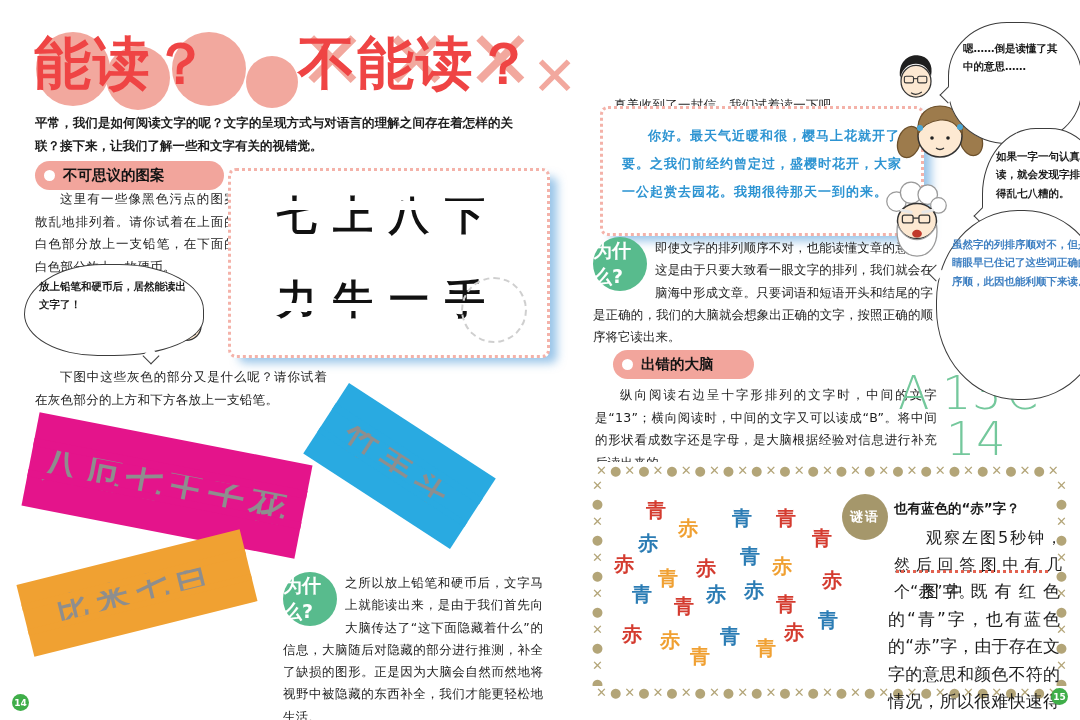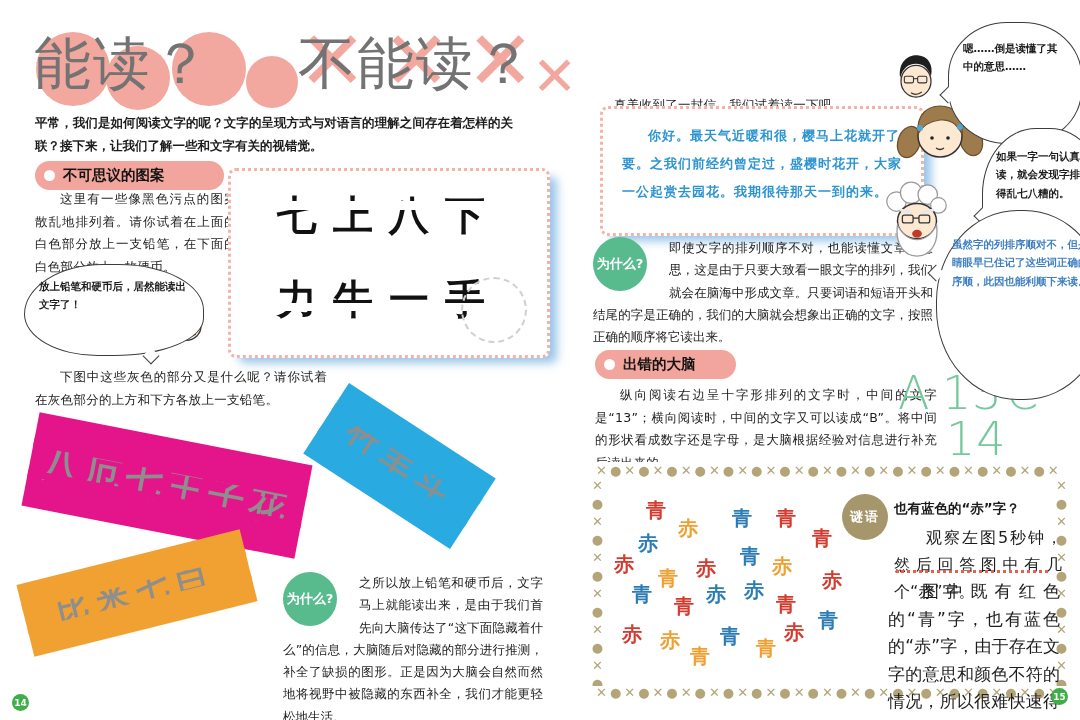--- a/index.html
+++ b/index.html
@@ -1,22 +1,22 @@
 <!DOCTYPE html>
 <html><head>
 <meta charset="utf-8">
 <style>
   html,body{margin:0;padding:0;background:#fff;}
   #canvas{position:relative;width:1080px;height:720px;background:#ffffff;overflow:hidden;
           font-family:"DejaVu Sans",sans-serif;color:#1c1c1c;}
   .abs{position:absolute;}
 
   
-  .title-part{position:absolute;font-family:"DejaVu Serif",serif;font-weight:normal;
-              font-size:57px;letter-spacing:2px;color:#737373;z-index:2;white-space:nowrap;}
+  .title-part{position:absolute;font-family:"DejaVu Serif",serif;font-weight:bold;
+              font-size:57px;letter-spacing:2px;color:#ef4444;z-index:2;white-space:nowrap;}
   .decor-circle{position:absolute;border-radius:50%;background:#f2a89e;z-index:1;}
   .decor-x{position:absolute;color:#f2a89e;font-weight:bold;z-index:1;line-height:1;}
 
   .intro{position:absolute;font-size:12.5px;font-weight:bold;line-height:1.8;width:478px;text-align:justify;}
 
   .pill{position:absolute;display:inline-flex;align-items:center;gap:8px;background:#f2a59c;
         border-radius:17px;padding:5px 20px 5px 9px;font-weight:bold;font-size:14.5px;color:#141414;}
   .pill .dot{width:11px;height:11px;border-radius:50%;background:#fff;flex:0 0 auto;}
 
   .para{position:absolute;font-size:12.5px;line-height:1.8;text-align:justify;letter-spacing:.3px;}
@@ -43,22 +43,22 @@
   .blue-text{color:#3f80c2;}
 
   
   .strip{position:absolute;display:flex;align-items:center;justify-content:center;overflow:hidden;}
   .strip .frag{font-weight:900;color:#8e8e8e;white-space:nowrap;z-index:1;}
   .strip .bar{position:absolute;left:-6%;right:-6%;background:inherit;z-index:2;}
 
   
   .why{position:absolute;}
   .why .circle{float:left;width:54px;height:54px;border-radius:50%;background:#58bb8d;color:#fff;
-               font-weight:bold;font-size:13px;display:flex;align-items:center;justify-content:center;
-               margin:0 22px 6px 0;}
+               font-weight:bold;font-size:19px;display:flex;align-items:center;justify-content:center;
+               margin:0 8px 6px 0;}
   .why p{margin:0;font-size:12.5px;line-height:1.78;text-align:justify;}
 
   .letter{color:#2d94d2;font-size:13px;font-weight:bold;line-height:2.15;letter-spacing:1px;
           text-indent:2em;margin:0;padding:13px 19px;}
 
   .cross span{position:absolute;color:#74c89c;font-size:46px;font-weight:300;letter-spacing:1px;}
 
   
   .riddle-box{position:absolute;left:588px;top:462px;width:482px;height:240px;background:#fff;}
   .pat{position:absolute;color:#b3a578;font-size:13px;font-weight:bold;letter-spacing:3px;
@@ -160,21 +160,21 @@
 
   <div class="wavy-box shadow-blue" style="left:600px;top:106px;width:318px;height:124px;">
     <p class="letter">你好。最天气近暖和很，樱马上花就开了要。之我们前经约曾定过，盛樱时花开，大家一公起赏去园花。我期很待那天一到的来。</p>
   </div>
 
   <div class="why" style="left:593px;top:237px;width:340px;">
     <div class="circle">为什么?</div>
     <p>即使文字的排列顺序不对，也能读懂文章的意思，这是由于只要大致看一眼文字的排列，我们就会在脑海中形成文章。只要词语和短语开头和结尾的字是正确的，我们的大脑就会想象出正确的文字，按照正确的顺序将它读出来。</p>
   </div>
 
-  <div class="pill" style="left:595px;top:350px;width:112px;">
+  <div class="pill" style="left:613px;top:350px;width:112px;">
     <span class="dot"></span>
     <span>出错的大脑</span>
   </div>
   <div class="para indent" style="left:595px;top:384px;width:342px;">纵向阅读右边呈十字形排列的文字时，中间的文字是“13”；横向阅读时，中间的文字又可以读成“B”。将中间的形状看成数字还是字母，是大脑根据经验对信息进行补充后读出来的。</div>
 
   <div class="abs" style="left:891px;top:50px;">
     <svg width="50" height="54" viewBox="0 0 60 62">
       <ellipse cx="30" cy="36" rx="18" ry="19" fill="#fde9d2" stroke="#333" stroke-width="1.5"></ellipse>
       <path d="M11 32 C8 12 22 4 32 5 C45 6 51 17 48 30 C44 19 38 15 30 15 C20 15 14 21 11 32 Z" fill="#1f1f1f"></path>
       <rect x="16" y="30" width="11" height="8" rx="2" fill="none" stroke="#333" stroke-width="1.3"></rect>

